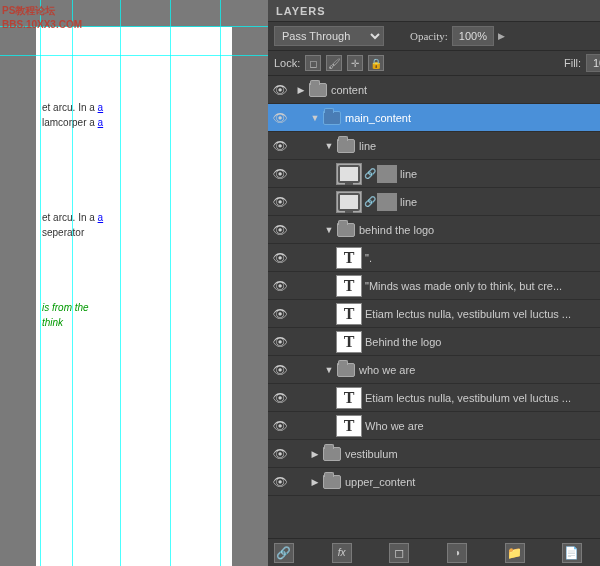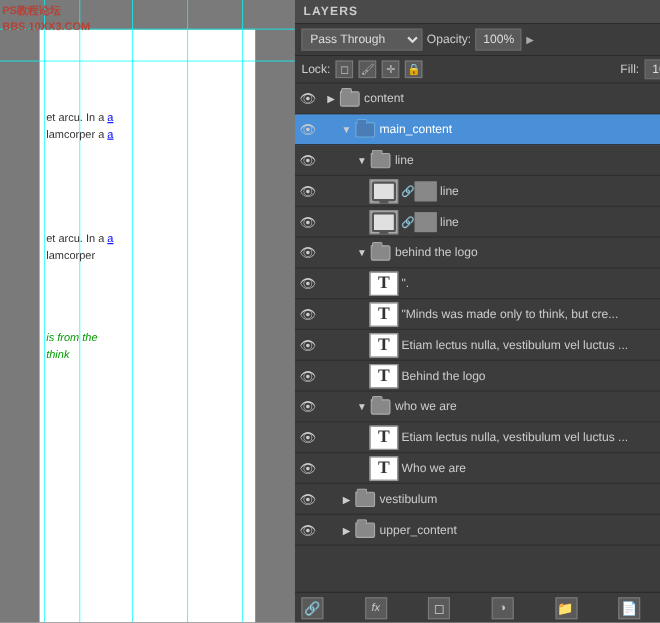--- a/index.html
+++ b/index.html
@@ -136,21 +136,22 @@
       border: 1px solid #6a6a6a;
       font-size: 11px;
       padding: 1px 3px;
       width: 110px;
       height: 20px;
       cursor: pointer;
     }
     .opacity-label {
       color: #ccc;
       font-size: 11px;
-      margin-left: 0;
+      margin-left: 22px;
+      font-family: Liberation Serif, serif;
     }
     .opacity-input {
       background: #5a5a5a;
       color: #ddd;
       border: 1px solid #6a6a6a;
       font-size: 11px;
       width: 42px;
       height: 20px;
       text-align: center;
       padding: 0 2px;
@@ -377,21 +378,21 @@
     <div class="guide-h2"></div>
   </div>
   <div class="canvas-watermark" style="white-space:pre;font-size:10px;line-height:14px;">PS教程论坛
 BBS.10XX3.COM</div>
   <div class="canvas-text-block1">
     <div><span>et arcu. In a</span> <span class="link">a</span></div>
     <div><span>lamcorper a</span> <span class="link">a</span></div>
   </div>
   <div class="canvas-text-block2">
     <div><span>et arcu. In a</span> <span class="link">a</span></div>
-    <div>lamcorper</div>
+    <div>seperator</div>
   </div>
   <div class="canvas-text-block3">
     <div>is from the</div>
     <div>think</div>
   </div>
 </div>
 
 <div class="layers-panel">
 
   <div class="panel-header">

